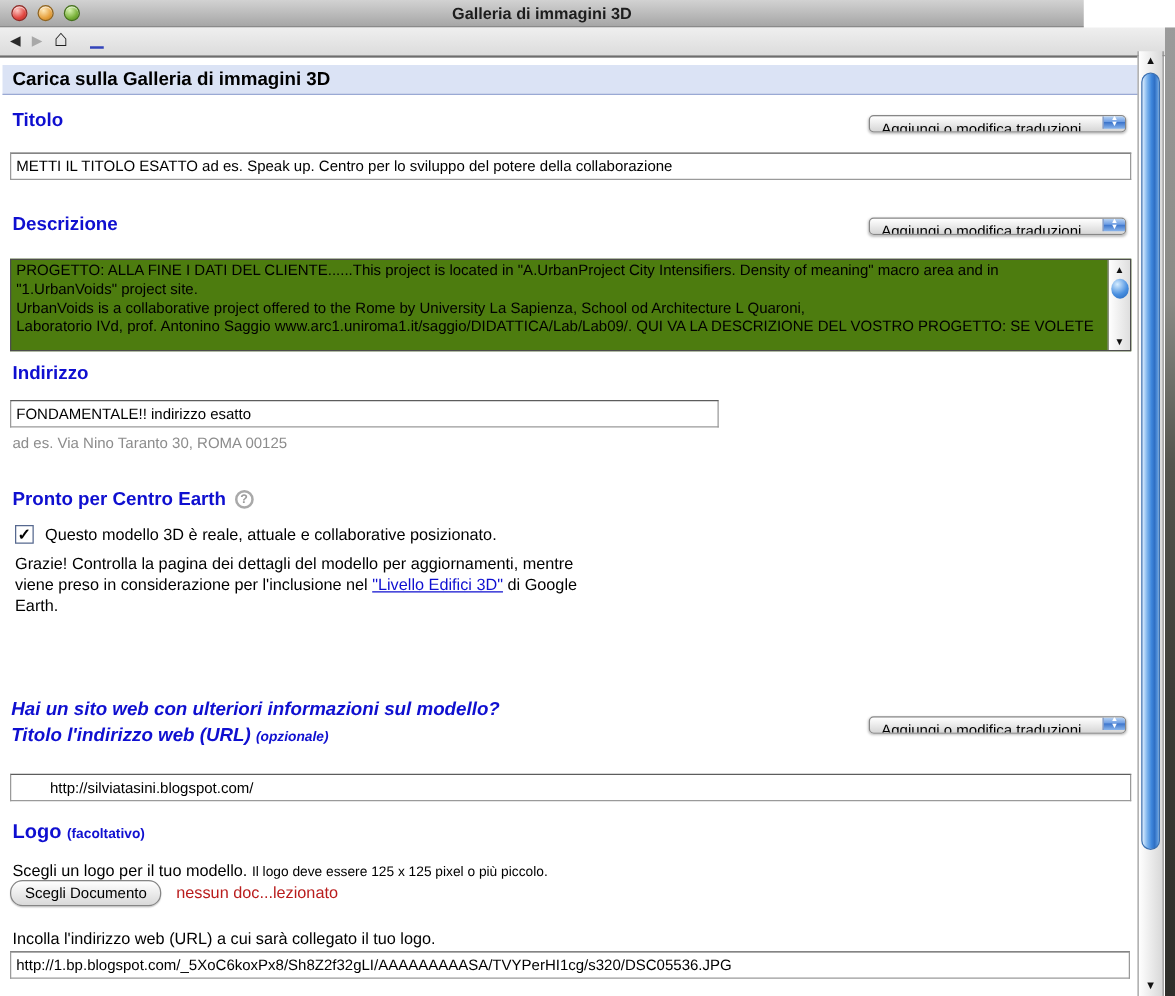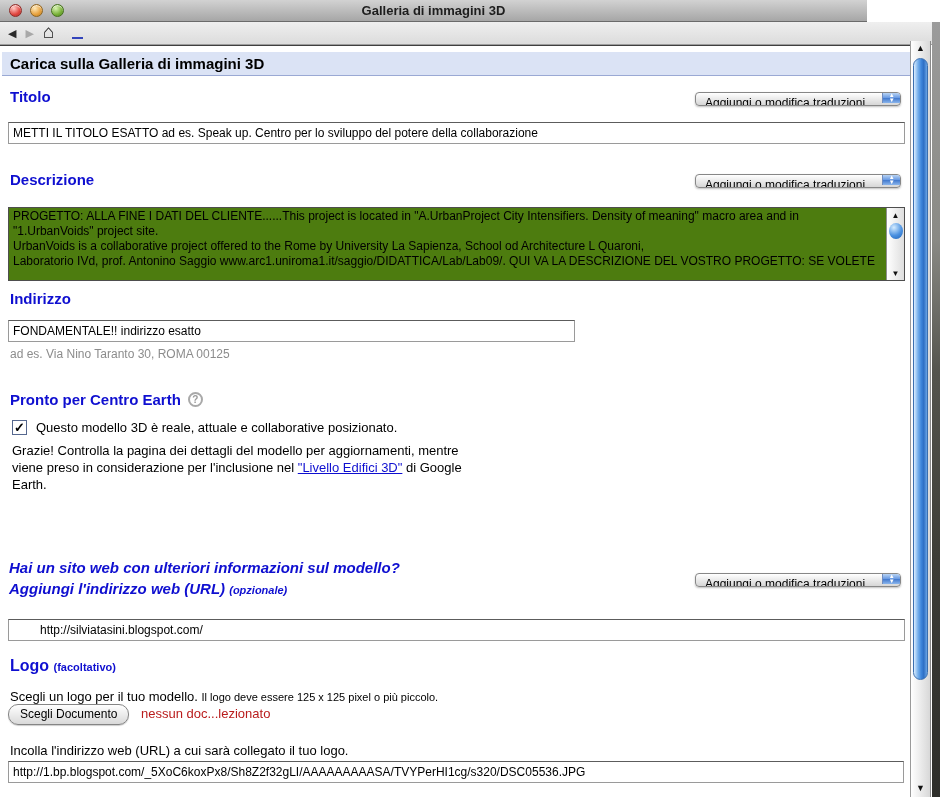--- a/index.html
+++ b/index.html
@@ -163,21 +163,21 @@
     <div class="chk-row">
       <span class="chk">✓</span>
       <span class="chk-label">Questo modello 3D è reale, attuale e collaborative posizionato.</span>
     </div>
     <div class="ge-note">
       <span>Grazie! Controlla la pagina dei dettagli del modello per aggiornamenti, mentre viene preso in considerazione per l'inclusione nel </span><a href="#">"Livello Edifici 3D"</a><span> di Google Earth.</span>
     </div>
 
     <div class="h-blue" style="top:511px; left:9px; line-height:21px;font-style:italic;">
       <span>Hai un sito web con ulteriori informazioni sul modello?</span><br>
-      <span>Aggiungi l'indirizzo web (URL)</span>
+      <span>Titolo l'indirizzo web (URL)</span>
       <span class="h-small">(opzionale)</span>
     </div>
     <div class="popup" style="top:527px; left:695px;">
       <span class="popup-label">Aggiungi o modifica traduzioni...</span>
       <span class="popup-stepper">
           <span>▲</span>
           <span>▼</span>
         </span>
     </div>
     <input class="text-input" style="top: 573px; left: 8px; width: 897px; padding-left: 31px;" value="http://silviatasini.blogspot.com/">

